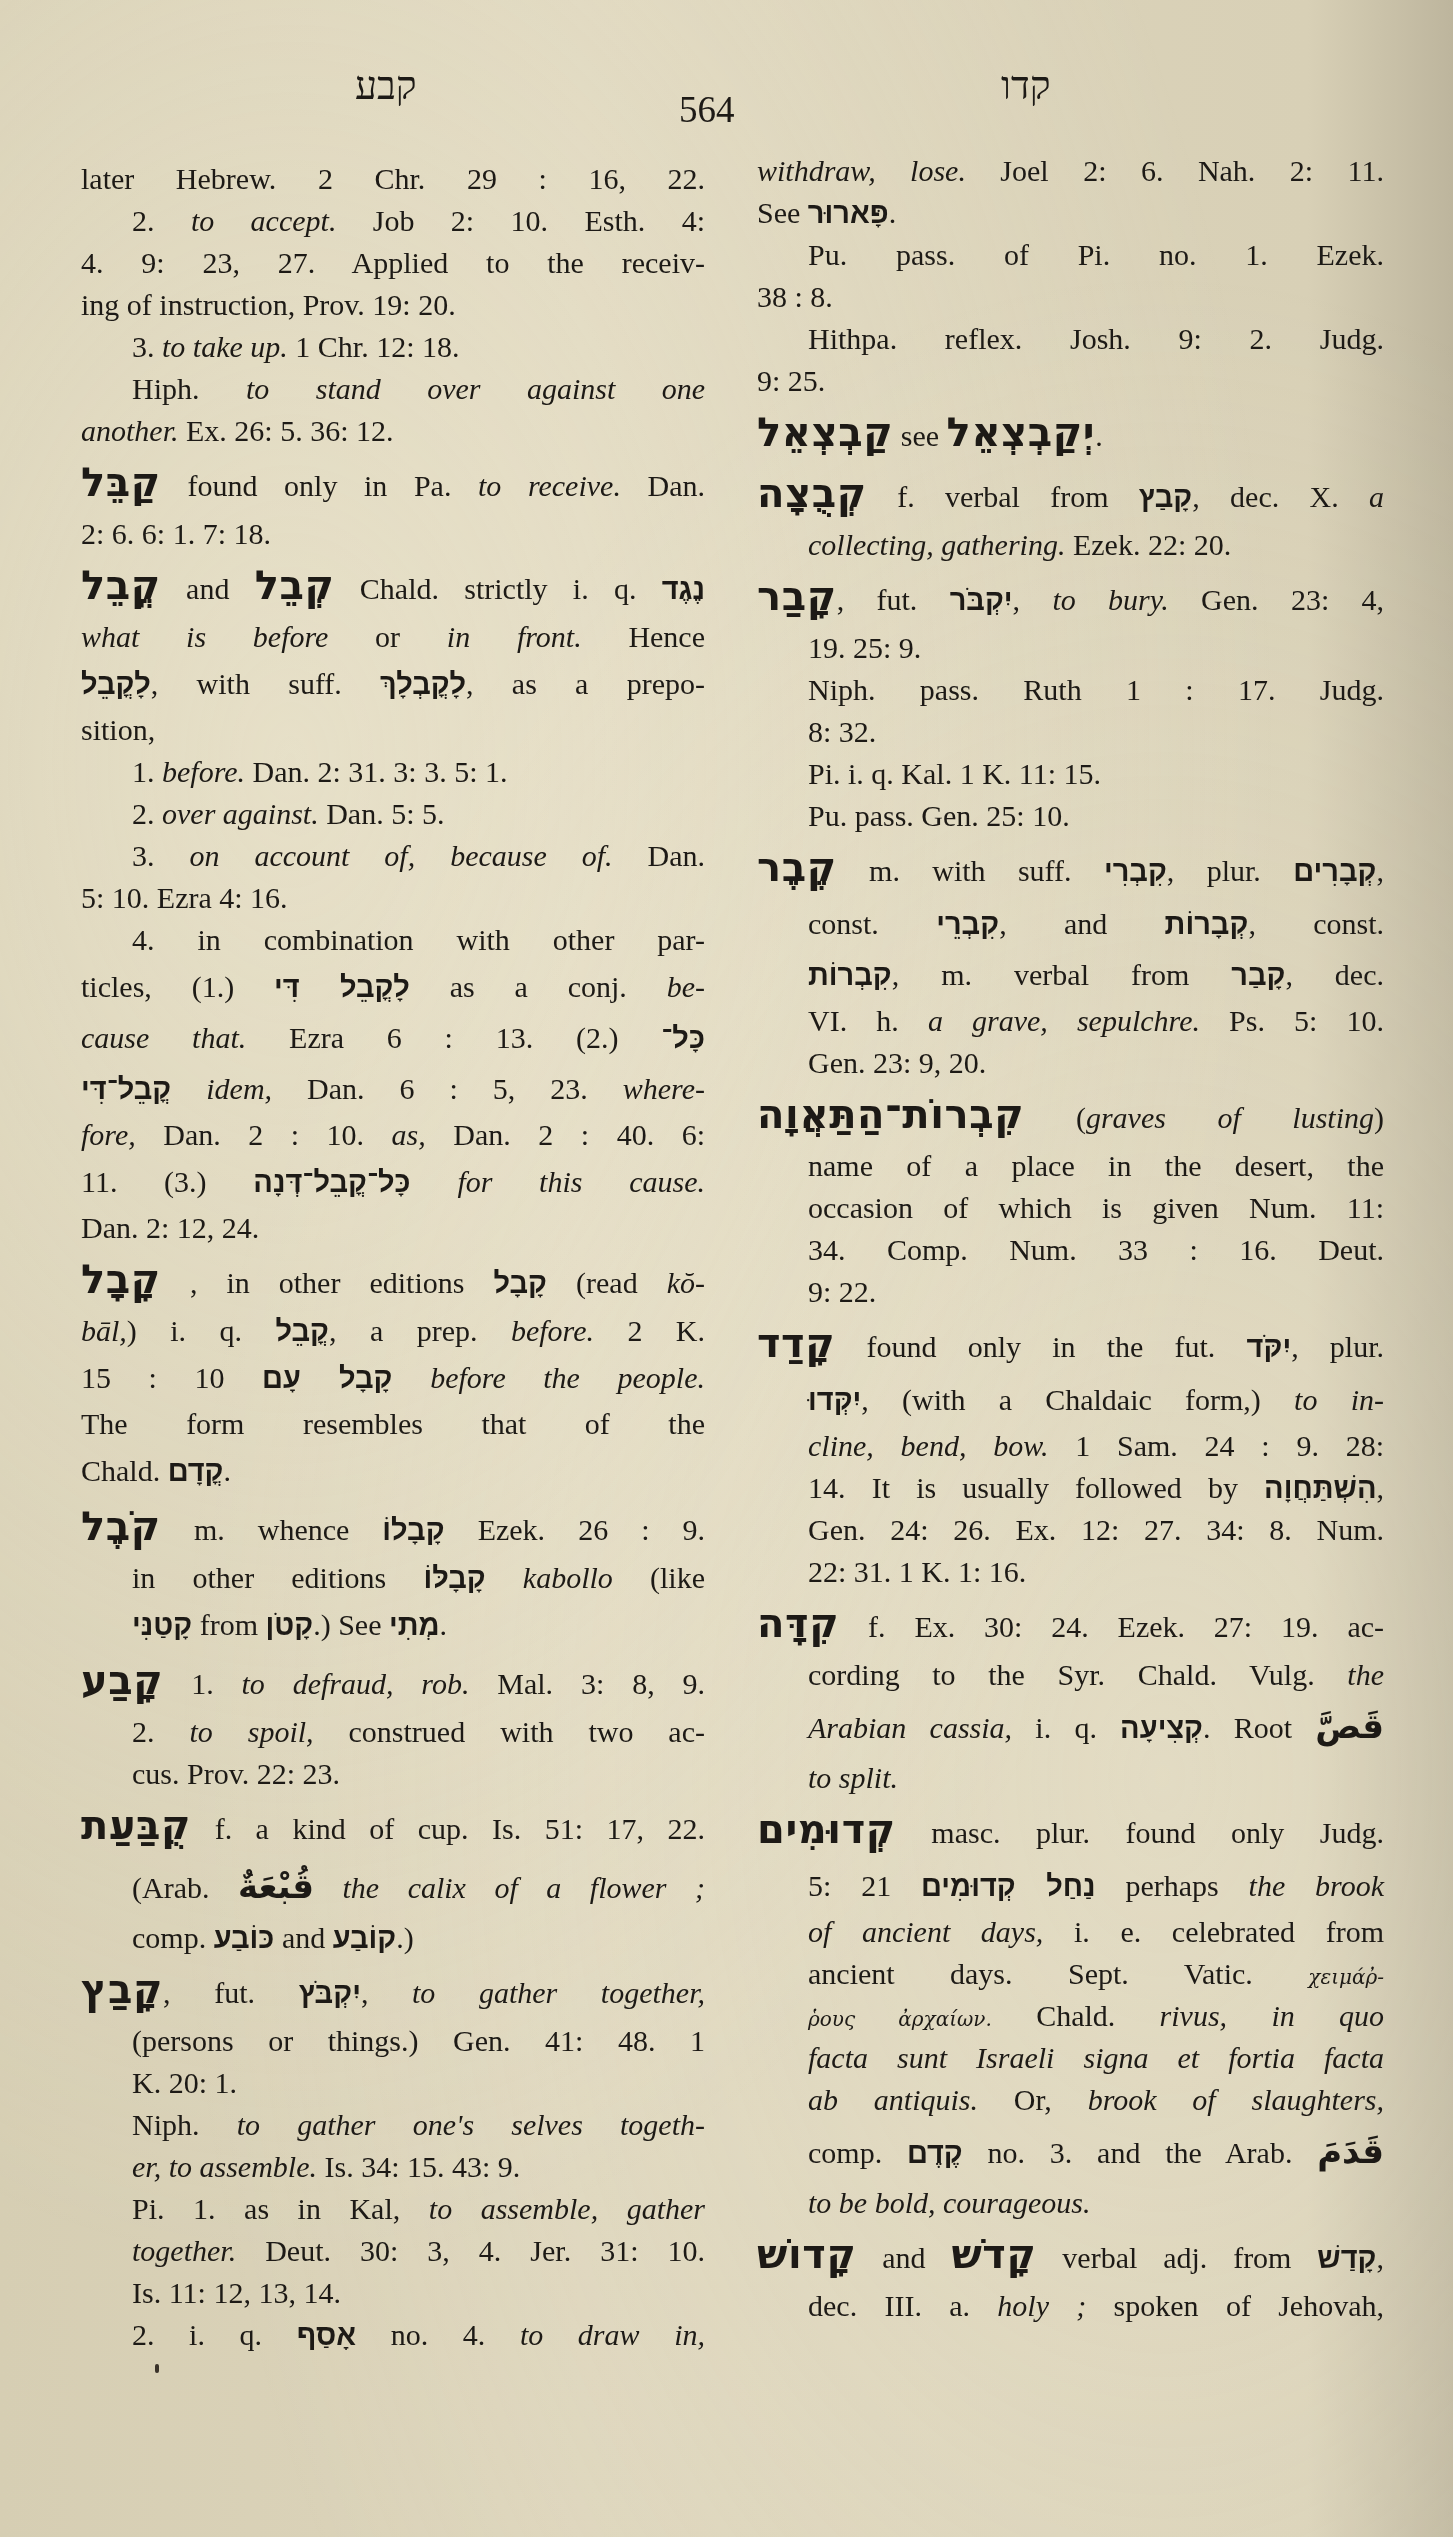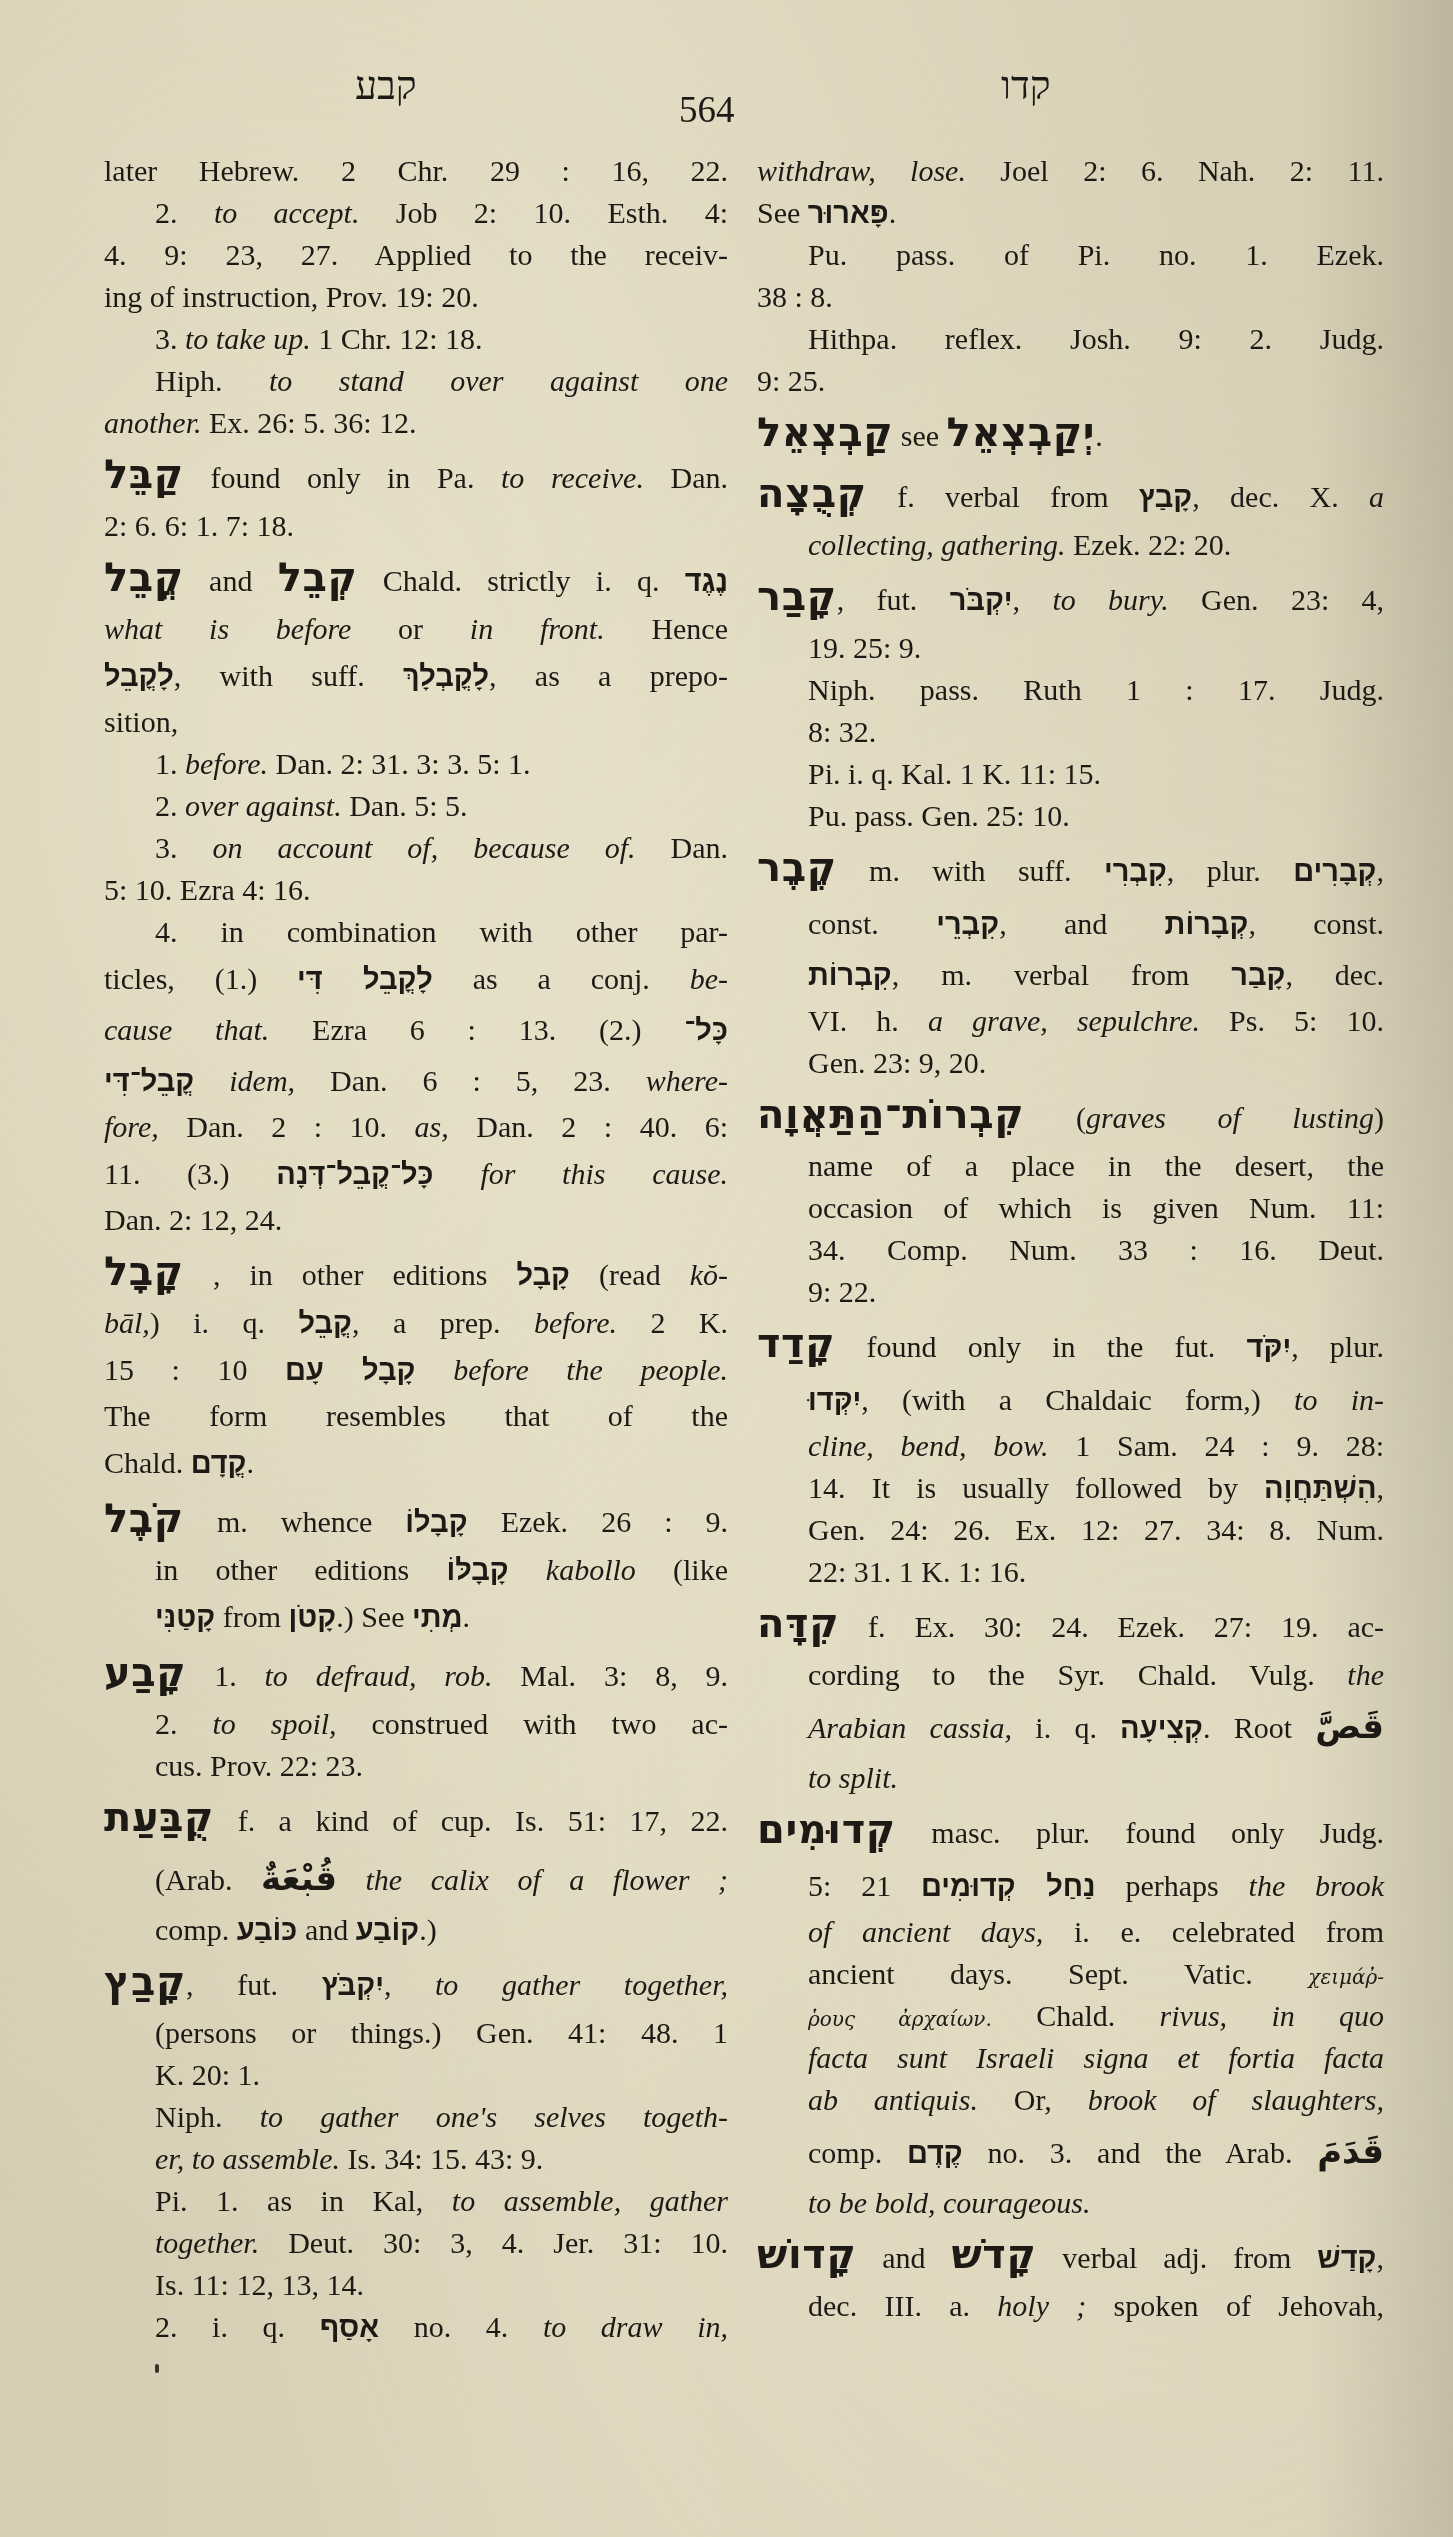--- a/index.html
+++ b/index.html
@@ -14,21 +14,21 @@
     color: #1d1a16;
     position: relative;
   }
   .page { position: absolute; left: 0; top: 0; width: 1229px; height: 2538px; }
   .header { position: absolute; top: 63px; left: 0; width: 100%; height: 70px; }
   .hdr-left  { position: absolute; left: 355px; top: 0; font-size: 39px; font-family: "DejaVu Serif", serif; direction: rtl; }
   .hdr-num   { position: absolute; left: 679px; top: 1.3px; font-size: 37px; font-family: "Liberation Serif", serif; margin-top: 24px; }
   .hdr-right { position: absolute; left: 1001px; top: 0; font-size: 39px; font-family: "DejaVu Serif", serif; direction: rtl; text-align: right; }
 
   .col { position: absolute; top: 150px; }
-  .col-left  { left: 104px; width: 624px; }
+  .col-left  { left: 81px; width: 624px; margin-top: 8px; }
   .col-right { left: 757px; width: 627px; }
 
   .line {
     font-family: "Liberation Serif", "DejaVu Serif", serif;
     font-size: 30px;
     line-height: 42px;
     height: 42px;
     white-space: nowrap;
     text-align: justify;
     text-align-last: justify;

